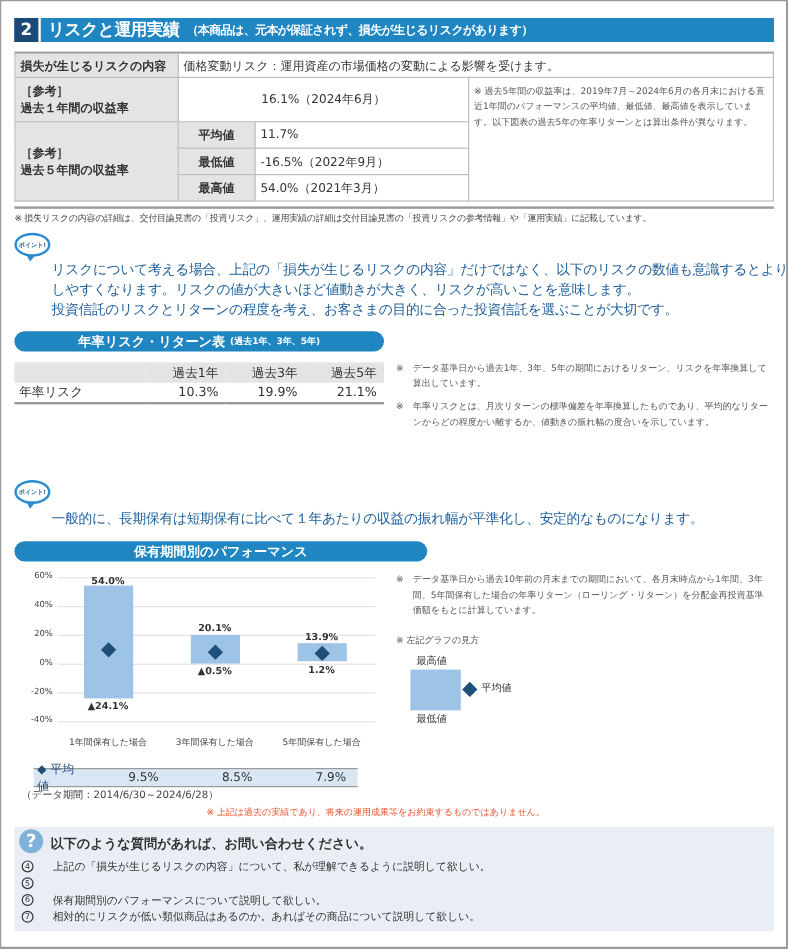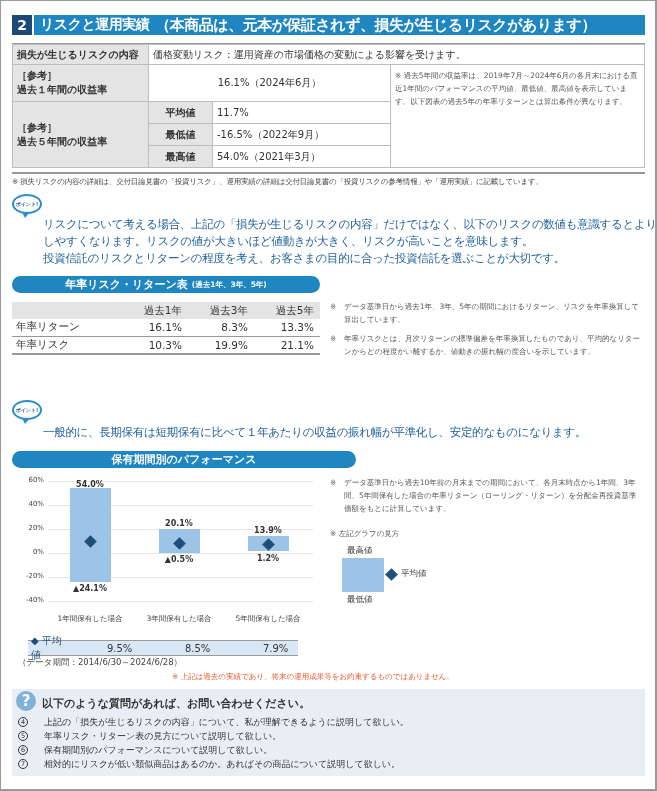--- a/index.html
+++ b/index.html
@@ -4,21 +4,21 @@
 <style>
   * { box-sizing: border-box; margin: 0; padding: 0; }
   html, body { width: 657px; height: 791px; background: #fff; overflow: hidden; }
   body { font-family: "DejaVu Sans", "Liberation Sans", sans-serif; color: #333; position: relative; }
   .frame { position: absolute; left: 0; top: 0; width: 657px; height: 791px; border: 1px solid #9a9a9a; border-right: 2px solid #9a9a9a; border-bottom: 2px solid #9a9a9a; }
 
   
   .sec-header { position: absolute; left: 12px; top: 15px; width: 633px; height: 20px; background: #1f86c1; display: flex; align-items: center; }
   .sec-num { width: 22px; height: 20px; background: #1b4a78; color: #fff; font-weight: bold; font-size: 14px; display: flex; align-items: center; justify-content: center; border-right: 2px solid #fff; }
   .sec-title { color: #fff; font-weight: bold; font-size: 14px; margin-left: 6px; letter-spacing: -0.5px; }
-  .sec-sub { color: #fff; font-weight: bold; font-size: 15px; margin-left: 6px; letter-spacing: -0.5px; font-family: Liberation Mono, monospace; }
+  .sec-sub { color: #fff; font-weight: bold; font-size: 10px; margin-left: 6px; letter-spacing: -0.5px; font-family: Liberation Mono, monospace; }
 
   
   .top-table { position: absolute; left: 12px; top: 44px; width: 633px; border-collapse: collapse; font-size: 10px; }
   .top-table td { border: 1px solid #bdbdbd; padding: 0 4px; }
   .top-table .lbl { background: #e4e4e4; font-weight: bold; color: #333; margin-top: 48px; }
   .top-table .sublbl { background: #e4e4e4; font-weight: bold; text-align: center; }
   .top-table .note { font-size: 7.5px; line-height: 13px; color: #555; vertical-align: top; padding-top: 4px; }
   .top-border { position: absolute; left: 12px; top: 43px; width: 633px; height: 2px; background: #999; }
   .bot-border { position: absolute; left: 12px; top: 172px; width: 633px; height: 2px; background: #999; }
 
@@ -135,26 +135,20 @@
   <small>(過去1年、3年、5年)</small>
 </div>
 <table class="rr-table">
   <tbody>
       <tr>
     <th style="width:110px;"></th>
     <th>過去1年</th>
     <th>過去3年</th>
     <th>過去5年</th>
   </tr>
-  <tr>
-    <td class="rl">年率リターン</td>
-    <td>16.1%</td>
-    <td>8.3%</td>
-    <td>13.3%</td>
-  </tr>
   <tr class="last">
     <td class="rl">年率リスク</td>
     <td>10.3%</td>
     <td>19.9%</td>
     <td>21.1%</td>
   </tr>
 </tbody>
   </table>
 
 <div class="side-note" style="left:330px; top:300px; width:312px;">
@@ -238,21 +232,20 @@
   <div class="q-item">
     <span class="q-num">
         <span>4</span>
       </span>
     <span class="t">上記の「損失が生じるリスクの内容」について、私が理解できるように説明して欲しい。</span>
   </div>
   <div class="q-item">
     <span class="q-num">
         <span>5</span>
       </span>
-    <span class="t">年率リスク・リターン表の見方について説明して欲しい。</span>
   </div>
   <div class="q-item">
     <span class="q-num">
         <span>6</span>
       </span>
     <span class="t">保有期間別のパフォーマンスについて説明して欲しい。</span>
   </div>
   <div class="q-item">
     <span class="q-num">
         <span>7</span>

